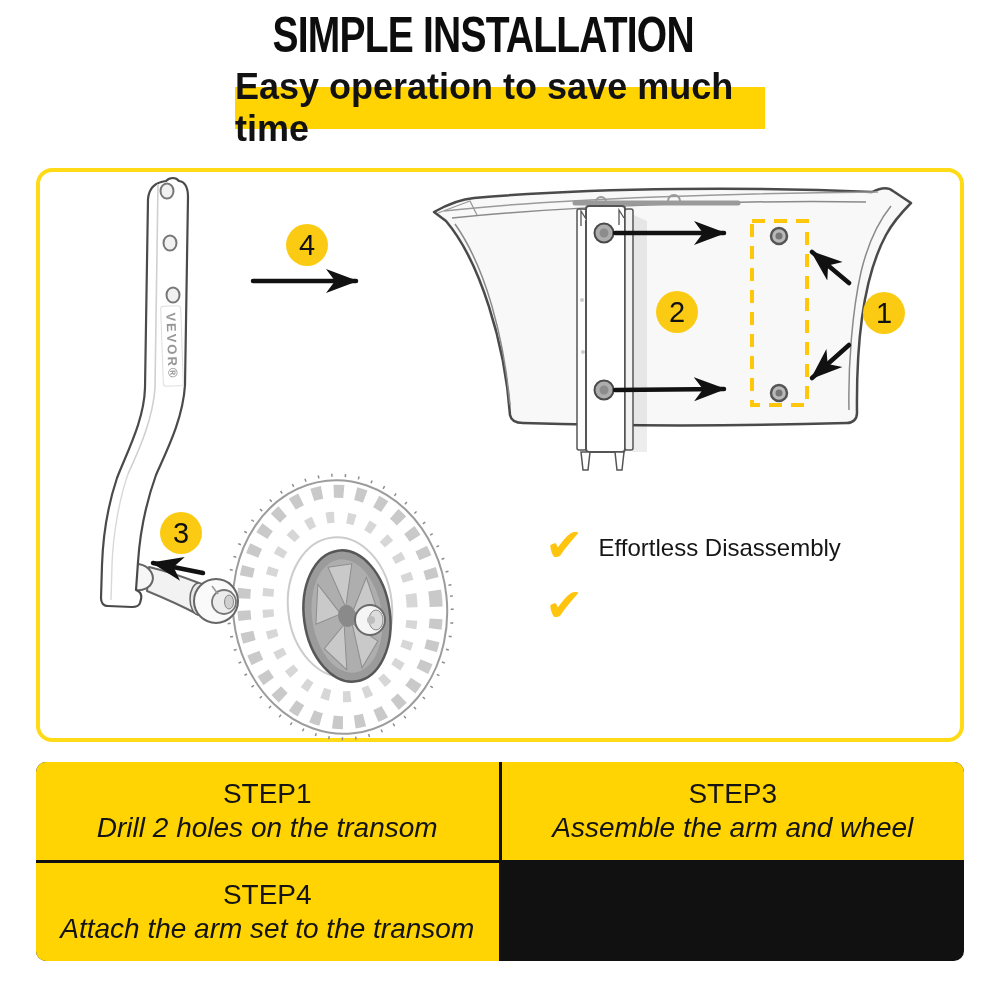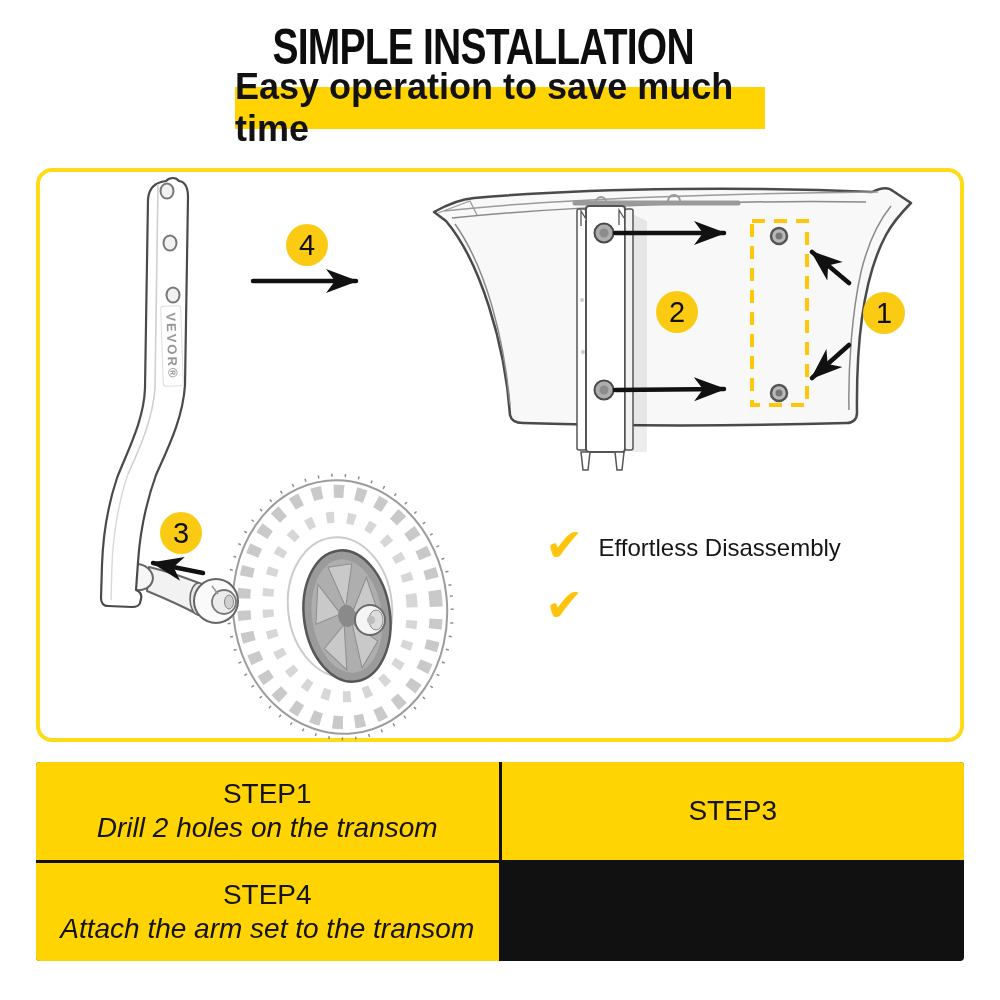--- a/index.html
+++ b/index.html
@@ -2,21 +2,21 @@
 <html><head>
 <meta charset="utf-8">
 <style>
   html,body{margin:0;padding:0;background:#fff;}
   .stage{
     position:relative;width:1000px;height:1000px;background:#ffffff;
     font-family:"Liberation Sans", sans-serif;color:#111;overflow:hidden;
   }
   
   .title{
-    position:absolute;left:0;top:16px;width:966px;height:62px;
+    position:absolute;left:0;top:4px;width:966px;height:62px;
     text-align:center;margin:0;line-height:62px;
     font-size:50px;font-weight:700;letter-spacing:-1px;color:#0d0d0d;
   }
   .title .condense{display:inline-block;transform:scaleX(0.78);transform-origin:center;}
   .banner{
     position:absolute;left:235px;top:87px;width:530px;height:42px;
     background:var(--yellow,#FFD402);
     display:flex;align-items:center;justify-content:center;
     font-size:36px;font-weight:700;color:#121212;
   }
@@ -36,21 +36,21 @@
   }
   
   .features{position:absolute;left:545px;top:522px;z-index:3;display:flex;flex-direction:column;row-gap:8px;}
   .feature{display:flex;align-items:center;height:52px;column-gap:15px;}
   .check{font-size:46px;line-height:46px;color:#FFC40E;transform:translateY(-3px);}
   .feature-label{font-size:24px;color:#161616;}
   
   .steps-table{
     position:absolute;left:36px;top:762px;width:928px;height:199px;z-index:3;
     display:grid;grid-template-columns:1fr 1fr;grid-template-rows:1fr 1fr;
-    gap:3px;background:#111;border-radius:4px;overflow:hidden;
+    gap:3px;background:#111;border-radius:10px;overflow:hidden;
   }
   .step-cell{
     background:#FFD402;display:flex;flex-direction:column;
     align-items:center;justify-content:center;text-align:center;
   }
   .step-title{font-size:28px;line-height:34px;color:#141414;}
   .step-desc{font-size:28px;line-height:34px;color:#141414;font-style:italic;}
 </style>
 </head>
 <body>
@@ -182,20 +182,21 @@
     </div>
   </div>
 
   <div class="steps-table">
     <div class="step-cell">
       <div class="step-title">STEP1</div>
       <div class="step-desc">Drill 2 holes on the transom</div>
     </div>
     <div class="step-cell">
       <div class="step-title">STEP3</div>
+      <div class="step-desc">Assemble the arm and wheel</div>
     </div>
     <div class="step-cell">
       <div class="step-title">STEP4</div>
       <div class="step-desc">Attach the arm set to the transom</div>
     </div>
   </div>
 
 </div>
 
 </body></html>

